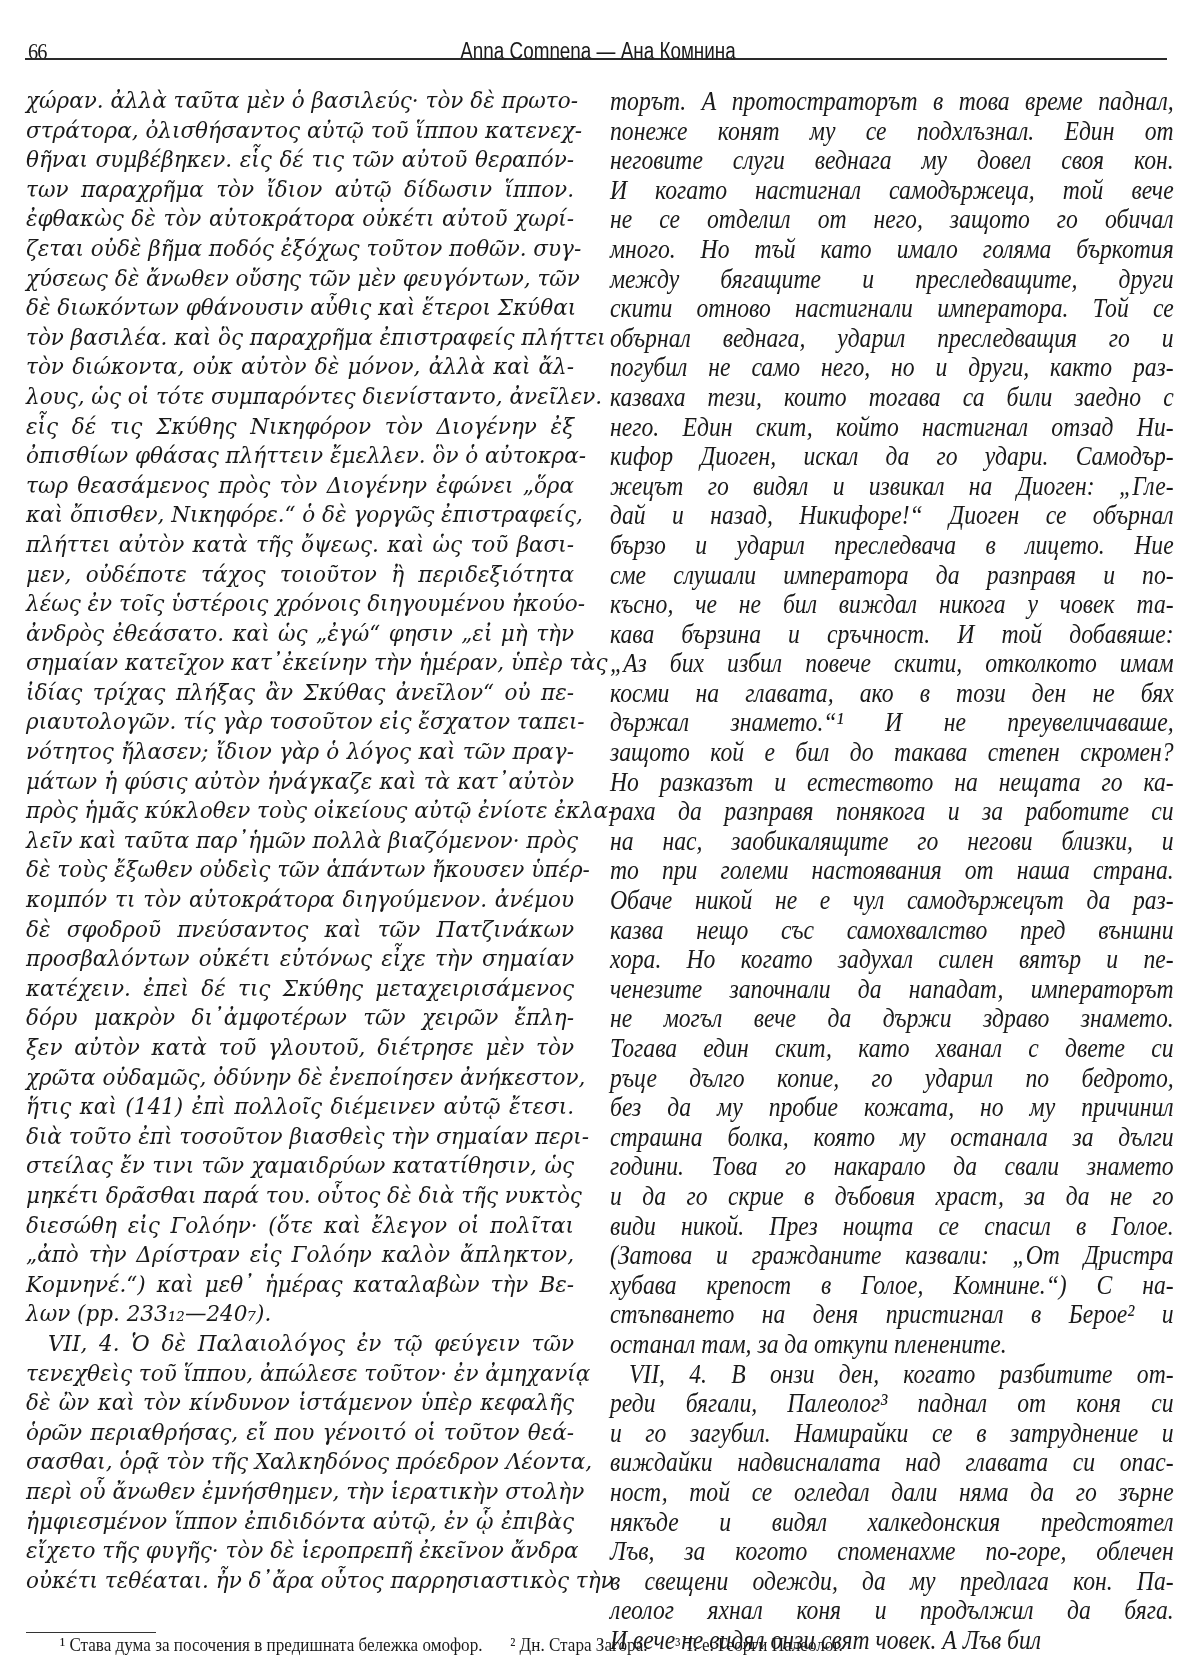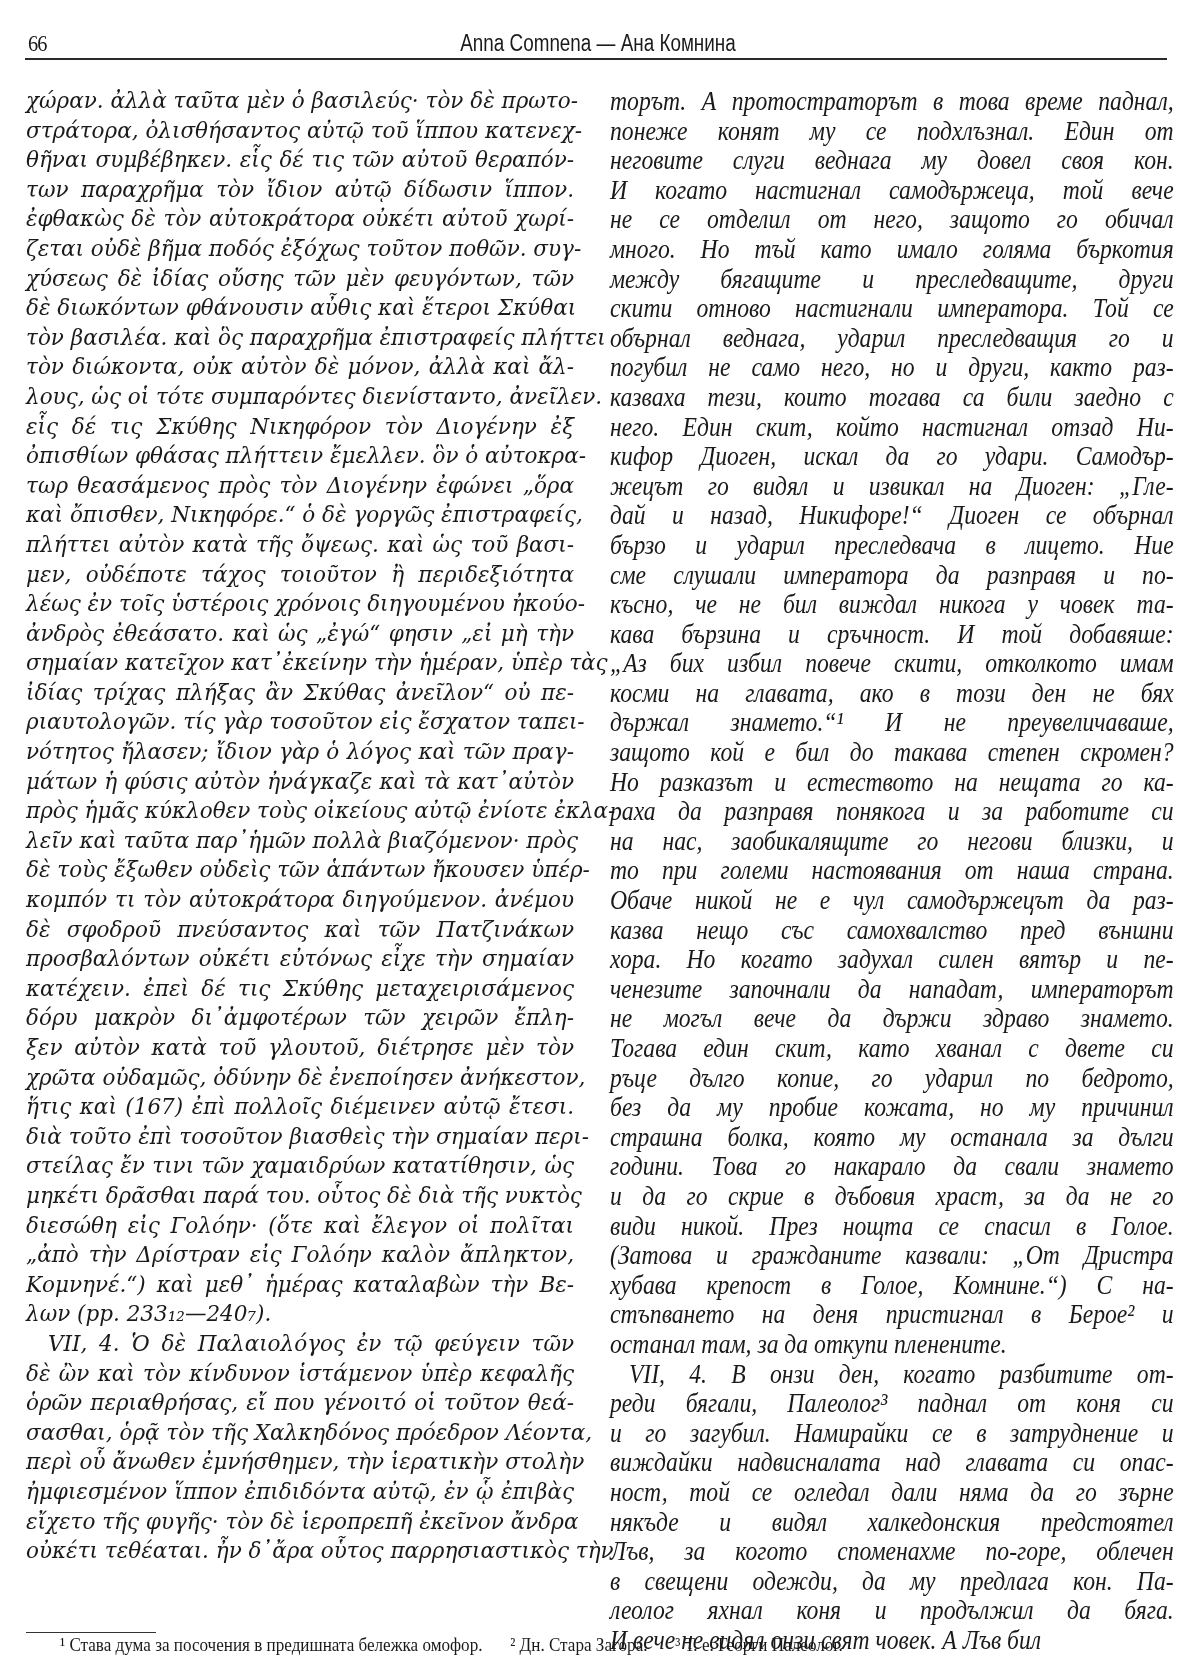--- a/index.html
+++ b/index.html
@@ -1,21 +1,21 @@
 <!DOCTYPE html>
 <html><head>
 <meta charset="utf-8">
 <style>
   html, body { margin: 0; padding: 0; background: #ffffff; }
   body {
     width: 1200px; height: 1677px; position: relative; overflow: hidden;
     color: #1a1a1a;
   }
   .header {
-    position: absolute; left: 28px; top: 24px; width: 1140px; height: 40px;
+    position: absolute; left: 28px; top: 32px; width: 1140px; height: 40px;
   }
   .page-number {
     position: absolute; left: 0; top: 6px;
     font-family: "Liberation Serif", serif; font-size: 24px; letter-spacing: -1px;
     transform: scaleX(0.85); transform-origin: left;
   }
   .running-title {
     position: absolute; left: 0; right: 0; top: 6px; text-align: center;
     font-family: "Liberation Sans", sans-serif; font-size: 23px;
     transform: scaleX(0.82); transform-origin: center;
@@ -66,21 +66,21 @@
 </div>
 <div class="header-rule"></div>
 
 <div class="col col-greek" id="greek-col">
     <span class="line">χώραν. ἀλλὰ ταῦτα μὲν ὁ βασιλεύς· τὸν δὲ πρωτο-</span>
     <span class="line">στράτορα, ὀλισθήσαντος αὐτῷ τοῦ ἵππου κατενεχ-</span>
     <span class="line">θῆναι συμβέβηκεν. εἷς δέ τις τῶν αὐτοῦ θεραπόν-</span>
     <span class="line">των παραχρῆμα τὸν ἴδιον αὐτῷ δίδωσιν ἵππον.</span>
     <span class="line">ἐφθακὼς δὲ τὸν αὐτοκράτορα οὐκέτι αὐτοῦ χωρί-</span>
     <span class="line">ζεται οὐδὲ βῆμα ποδός ἐξόχως τοῦτον ποθῶν. συγ-</span>
-    <span class="line">χύσεως δὲ ἰδίας οὔσης τῶν μὲν φευγόντων, τῶν</span>
+    <span class="line">χύσεως δὲ ἄνωθεν οὔσης τῶν μὲν φευγόντων, τῶν</span>
     <span class="line">δὲ διωκόντων φθάνουσιν αὖθις καὶ ἕτεροι Σκύθαι</span>
     <span class="line">τὸν βασιλέα. καὶ ὃς παραχρῆμα ἐπιστραφείς πλήττει</span>
     <span class="line">τὸν διώκοντα, οὐκ αὐτὸν δὲ μόνον, ἀλλὰ καὶ ἄλ-</span>
     <span class="line">λους, ὡς οἱ τότε συμπαρόντες διενίσταντο, ἀνεῖλεν.</span>
     <span class="line">εἷς δέ τις Σκύθης Νικηφόρον τὸν Διογένην ἐξ</span>
     <span class="line">ὀπισθίων φθάσας πλήττειν ἔμελλεν. ὃν ὁ αὐτοκρα-</span>
     <span class="line">τωρ θεασάμενος πρὸς τὸν Διογένην ἐφώνει „ὅρα</span>
     <span class="line">καὶ ὄπισθεν, Νικηφόρε.“ ὁ δὲ γοργῶς ἐπιστραφείς,</span>
     <span class="line">πλήττει αὐτὸν κατὰ τῆς ὄψεως. καὶ ὡς τοῦ βασι-</span>
     <span class="line">μεν, οὐδέποτε τάχος τοιοῦτον ἢ περιδεξιότητα</span>
@@ -94,29 +94,30 @@
     <span class="line">πρὸς ἡμᾶς κύκλοθεν τοὺς οἰκείους αὐτῷ ἐνίοτε ἐκλα-</span>
     <span class="line">λεῖν καὶ ταῦτα παρ᾿ἡμῶν πολλὰ βιαζόμενον· πρὸς</span>
     <span class="line">δὲ τοὺς ἔξωθεν οὐδεὶς τῶν ἁπάντων ἤκουσεν ὑπέρ-</span>
     <span class="line">κομπόν τι τὸν αὐτοκράτορα διηγούμενον. ἀνέμου</span>
     <span class="line">δὲ σφοδροῦ πνεύσαντος καὶ τῶν Πατζινάκων</span>
     <span class="line">προσβαλόντων οὐκέτι εὐτόνως εἶχε τὴν σημαίαν</span>
     <span class="line">κατέχειν. ἐπεὶ δέ τις Σκύθης μεταχειρισάμενος</span>
     <span class="line">δόρυ μακρὸν δι᾿ἀμφοτέρων τῶν χειρῶν ἔπλη-</span>
     <span class="line">ξεν αὐτὸν κατὰ τοῦ γλουτοῦ, διέτρησε μὲν τὸν</span>
     <span class="line">χρῶτα οὐδαμῶς, ὀδύνην δὲ ἐνεποίησεν ἀνήκεστον,</span>
-    <span class="line">ἥτις καὶ (167) ἐπὶ πολλοῖς διέμεινεν αὐτῷ ἔτεσι.</span>
+    <span class="line">ἥτις καὶ (141) ἐπὶ πολλοῖς διέμεινεν αὐτῷ ἔτεσι.</span>
     <span class="line">διὰ τοῦτο ἐπὶ τοσοῦτον βιασθεὶς τὴν σημαίαν περι-</span>
     <span class="line">στείλας ἔν τινι τῶν χαμαιδρύων κατατίθησιν, ὡς</span>
     <span class="line">μηκέτι δρᾶσθαι παρά του. οὗτος δὲ διὰ τῆς νυκτὸς</span>
     <span class="line">διεσώθη εἰς Γολόην· (ὅτε καὶ ἔλεγον οἱ πολῖται</span>
     <span class="line">„ἀπὸ τὴν Δρίστραν εἰς Γολόην καλὸν ἄπληκτον,</span>
     <span class="line">Κομνηνέ.“) καὶ μεθ᾿ ἡμέρας καταλαβὼν τὴν Βε-</span>
     <span class="line last">λων (pp. 233₁₂—240₇).</span>
     <span class="line indent">VII, 4. Ὁ δὲ Παλαιολόγος ἐν τῷ φεύγειν τῶν</span>
+    <span class="line">τενεχθεὶς τοῦ ἵππου, ἀπώλεσε τοῦτον· ἐν ἀμηχανίᾳ</span>
     <span class="line">δὲ ὢν καὶ τὸν κίνδυνον ἱστάμενον ὑπὲρ κεφαλῆς</span>
     <span class="line">ὁρῶν περιαθρήσας, εἴ που γένοιτό οἱ τοῦτον θεά-</span>
     <span class="line">σασθαι, ὁρᾷ τὸν τῆς Χαλκηδόνος πρόεδρον Λέοντα,</span>
     <span class="line">περὶ οὗ ἄνωθεν ἐμνήσθημεν, τὴν ἱερατικὴν στολὴν</span>
     <span class="line">ἠμφιεσμένον ἵππον ἐπιδιδόντα αὐτῷ, ἐν ᾧ ἐπιβὰς</span>
     <span class="line">εἴχετο τῆς φυγῆς· τὸν δὲ ἱεροπρεπῆ ἐκεῖνον ἄνδρα</span>
     <span class="line last">οὐκέτι τεθέαται. ἦν δ᾿ἄρα οὗτος παρρησιαστικὸς τὴν</span>
   </div>
 <div class="col col-bg" id="bg-col">
     <span class="line">торът. А протостраторът в това време паднал,</span>

